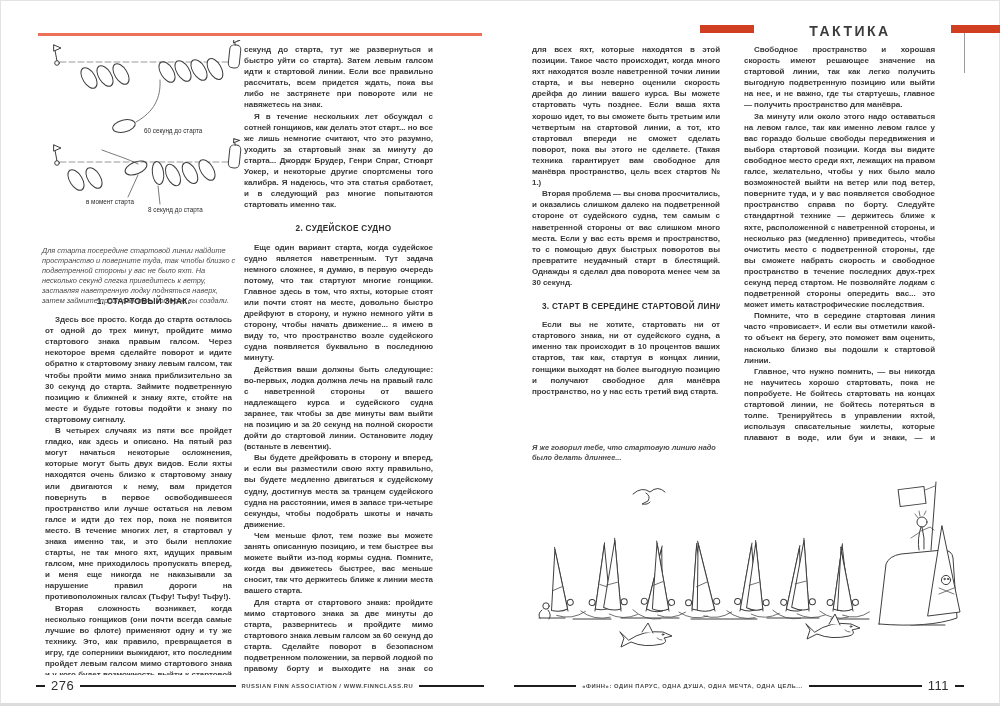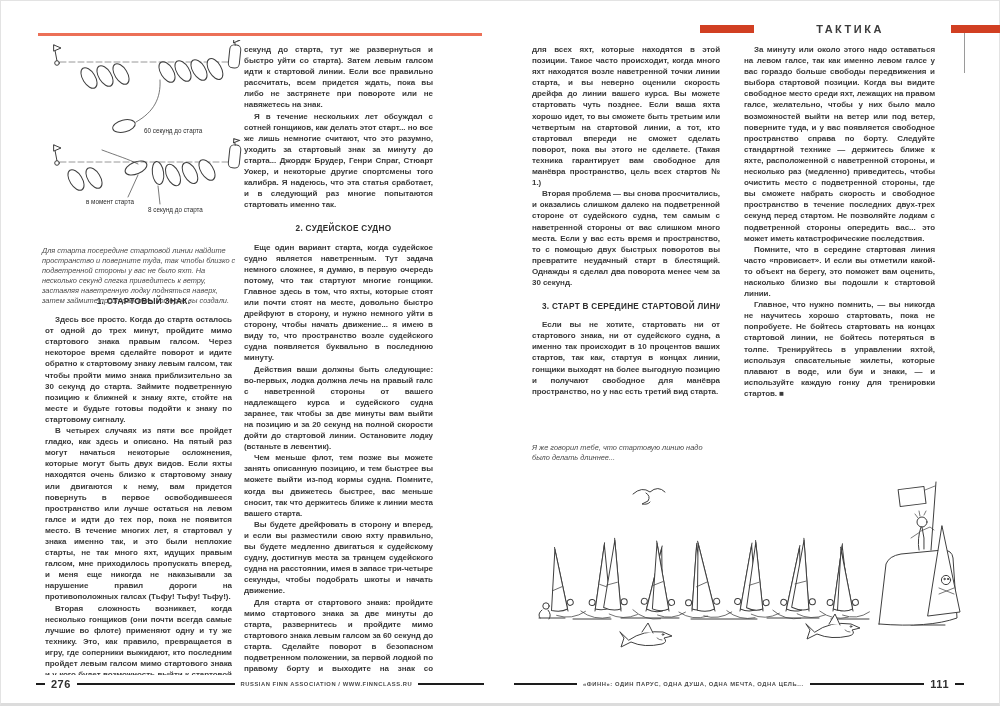--- a/index.html
+++ b/index.html
@@ -10,41 +10,41 @@
     color:#333;
   }
   .scan-edge{position:absolute;left:0;top:0;right:0;bottom:0;border:1px solid #e3e3e3;border-bottom:3px solid #dcdcdc;pointer-events:none;}
   .abs{position:absolute;}
 
   
   .rule-left{left:38px;top:33px;width:444px;height:3px;background:#ec7057;}
   .bar{height:8px;background:#d13f22;top:25px;}
   .bar-a{left:700px;width:54px;}
   .bar-b{left:951px;width:49px;}
-  .chapter-title{left:760px;top:23px;width:180px;text-align:center;font-size:11px;font-weight:bold;letter-spacing:2.5px;color:#3c3c3c;}
+  .chapter-title{left:760px;top:23px;width:180px;text-align:center;font-size:14px;font-weight:bold;letter-spacing:2.5px;color:#3c3c3c;}
   .vline{left:964px;top:33px;width:1px;height:40px;background:#9a9a9a;}
 
   
   .col{position:absolute;text-align:justify;font-size:8px;line-height:11.1px;color:#3a3a3a;letter-spacing:-0.05px;overflow:hidden;}
   .col p{margin:0;text-indent:10px;font-weight:bold;}
   .col p.cont{text-indent:0;}
   .col h3{margin:13px 0 7px 0;font-size:8.2px;font-weight:bold;letter-spacing:0.3px;color:#2e2e2e;text-indent:10px;text-align:center;white-space:nowrap;}
   .caption{position:absolute;font-style:italic;font-size:7.4px;line-height:10px;color:#4a4a4a;text-align:left;}
 
   #col1{left:45px;top:283px;width:187px;height:392px;}
   #col2{left:244px;top:44px;width:189px;height:634px;}
   #col3{left:532px;top:44px;width:188px;height:390px;}
   #col4{left:744px;top:44px;width:191px;height:398px;}
   #diagram-caption{left:42px;top:230px;width:196px;margin-top:16px;}
-  #cartoon-caption{left:532px;top:443px;width:190px;}
+  #cartoon-caption{left:532px;top:443px;width:190px;font-weight:bold;}
 
   
   .footer{position:absolute;top:678px;display:flex;align-items:center;gap:6px;}
   .footer .fline{height:2px;background:#1d1d1d;}
-  .footer .fnum{font-size:11px;color:#2f2f2f;letter-spacing:0.5px;font-weight:bold;}
+  .footer .fnum{font-size:13px;color:#2f2f2f;letter-spacing:0.5px;}
   .footer .ftext{font-size:5.8px;font-weight:600;letter-spacing:0.55px;color:#4a4a4a;text-transform:uppercase;white-space:nowrap;}
   .footer .tick{width:9px;height:2px;background:#1d1d1d;}
   #footer-left{left:36px;width:448px;}
   #footer-right{left:514px;width:450px;}
 
   
   svg{display:block;}
   .art line,.art path,.art ellipse,.art circle,.art rect,.art polygon,.art polyline{
     stroke:#3f3f3f;stroke-width:1;fill:none;stroke-linecap:round;stroke-linejoin:round;
   }
@@ -136,22 +136,22 @@
   <p>В четырех случаях из пяти все пройдет гладко, как здесь и описано. На пятый раз могут начаться некоторые осложнения, которые могут быть двух видов. Если яхты находятся очень близко к стартовому знаку или двигаются к нему, вам придется повернуть в первое освободившееся пространство или лучше остаться на левом галсе и идти до тех пор, пока не появится место. В течение многих лет, я стартовал у знака именно так, и это были неплохие старты, не так много яхт, идущих правым галсом, мне приходилось пропускать вперед, и меня еще никогда не наказывали за нарушение правил дороги на противоположных галсах (Тьфу! Тьфу! Тьфу!).</p>
   <p>Вторая сложность возникает, когда несколько гонщиков (они почти всегда самые лучшие во флоте) применяют одну и ту же технику. Это, как правило, превращается в игру, где соперники выжидают, кто последним пройдет левым галсом мимо стартового знака и у кого будет возможность выйти к стартовой линии на подветренной стороне. Лучший совет, который я могу дать, — это ждать до последней минуты, и контролировать ход яхты (на «Финне», я могу пройти мимо знака за 10</p>
 </div>
 
 <div id="col2" class="col">
   <p class="cont">секунд до старта, тут же развернуться и быстро уйти со старта). Затем левым галсом идти к стартовой линии. Если все правильно рассчитать, всем придется ждать, пока вы либо не застрянете при повороте или не навяжетесь на знак.</p>
   <p>Я в течение нескольких лет обсуждал с сотней гонщиков, как делать этот старт... но все же лишь немногие считают, что это разумно, уходить за стартовый знак за минуту до старта... Джордж Брудер, Генри Спраг, Стюарт Уокер, и некоторые другие спортсмены того калибра. Я надеюсь, что эта статья сработает, и в следующий раз многие попытаются стартовать именно так.</p>
   <h3>2. СУДЕЙСКОЕ СУДНО</h3>
   <p>Еще один вариант старта, когда судейское судно является наветренным. Тут задача немного сложнее, я думаю, в первую очередь потому, что так стартуют многие гонщики. Главное здесь в том, что яхты, которые стоят или почти стоят на месте, довольно быстро дрейфуют в сторону, и нужно немного уйти в сторону, чтобы начать движение... я имею в виду то, что пространство возле судейского судна появляется буквально в последнюю минуту.</p>
   <p>Действия ваши должны быть следующие: во-первых, лодка должна лечь на правый галс с наветренной стороны от вашего надлежащего курса и судейского судна заранее, так чтобы за две минуты вам выйти на позицию и за 20 секунд на полной скорости дойти до стартовой линии. Остановите лодку (встаньте в левентик).</p>
+  <p>Вы будете дрейфовать в сторону и вперед, и если вы разместили свою яхту правильно, вы будете медленно двигаться к судейскому судну, достигнув места за транцем судейского судна на расстоянии, имея в запасе три-четыре секунды, чтобы подобрать шкоты и начать движение.</p>
   <p>Чем меньше флот, тем позже вы можете занять описанную позицию, и тем быстрее вы можете выйти из-под кормы судна. Помните, когда вы движетесь быстрее, вас меньше сносит, так что держитесь ближе к линии места вашего старта.</p>
-  <p>Вы будете дрейфовать в сторону и вперед, и если вы разместили свою яхту правильно, вы будете медленно двигаться к судейскому судну, достигнув места за транцем судейского судна на расстоянии, имея в запасе три-четыре секунды, чтобы подобрать шкоты и начать движение.</p>
   <p>Для старта от стартового знака: пройдите мимо стартового знака за две минуты до старта, развернитесь и пройдите мимо стартового знака левым галсом за 60 секунд до старта. Сделайте поворот в безопасном подветренном положении, за первой лодкой по правому борту и выходите на знак со стартовым сигналом.</p>
   <p>Для старта от судейского судна, встаньте в левентик, с наветренной стороны от судейского судна. Так как все яхты будут двигаться медленно, пока не разгонятся, вы зачастую увидите свободное пространство возле судейского судна в момент старта.</p>
   <p>Но существует ряд проблем: одна из них возникает, когда яхта, находящаяся у вас с подветренной стороны, заняла лучшую позицию, чем вы, и находится на расстоянии менее корпуса от судейского судна. В этом случае замедлите движение, пока эта яхта не окажется чисто впереди. При необходимости повторите эти действия</p>
 </div>
 
 <div id="footer-left" class="footer">
   <span class="tick"></span>
   <span class="fnum">276</span>
   <span class="fline" style="flex:1.2"></span>
   <span class="ftext">RUSSIAN FINN ASSOCIATION / WWW.FINNCLASS.RU</span>
@@ -159,20 +159,21 @@
 </div>
 
 <div id="col3" class="col">
   <p class="cont">для всех яхт, которые находятся в этой позиции. Такое часто происходит, когда много яхт находятся возле наветренной точки линии старта, и вы неверно оценили скорость дрейфа до линии вашего курса. Вы можете стартовать чуть позднее. Если ваша яхта хорошо идет, то вы сможете быть третьим или четвертым на стартовой линии, а тот, кто стартовал впереди не сможет сделать поворот, пока вы этого не сделаете. (Такая техника гарантирует вам свободное для манёвра пространство, цель всех стартов № 1.)</p>
   <p>Вторая проблема — вы снова просчитались, и оказались слишком далеко на подветренной стороне от судейского судна, тем самым с наветренной стороны от вас слишком много места. Если у вас есть время и пространство, то с помощью двух быстрых поворотов вы превратите неудачный старт в блестящий. Однажды я сделал два поворота менее чем за 30 секунд.</p>
   <h3>3. СТАРТ В СЕРЕДИНЕ СТАРТОВОЙ ЛИНИИ</h3>
   <p>Если вы не хотите, стартовать ни от стартового знака, ни от судейского судна, а именно так происходит в 10 процентов ваших стартов, так как, стартуя в концах линии, гонщики выходят на более выгодную позицию и получают свободное для манёвра пространство, но у нас есть третий вид старта.</p>
 </div>
 
 <div id="col4" class="col">
+  <p>Свободное пространство и хорошая скорость имеют решающее значение на стартовой линии, так как легко получить выгодную подветренную позицию или выйти на нее, и не важно, где ты стартуешь, главное — получить пространство для манёвра.</p>
   <p>За минуту или около этого надо оставаться на левом галсе, так как именно левом галсе у вас гораздо больше свободы передвижения и выбора стартовой позиции. Когда вы видите свободное место среди яхт, лежащих на правом галсе, желательно, чтобы у них было мало возможностей выйти на ветер или под ветер, поверните туда, и у вас появляется свободное пространство справа по борту. Следуйте стандартной технике — держитесь ближе к яхте, расположенной с наветренной стороны, и несколько раз (медленно) приведитесь, чтобы очистить место с подветренной стороны, где вы сможете набрать скорость и свободное пространство в течение последних двух-трех секунд перед стартом. Не позволяйте лодкам с подветренной стороны опередить вас... это может иметь катастрофические последствия.</p>
   <p>Помните, что в середине стартовая линия часто «провисает». И если вы отметили какой-то объект на берегу, это поможет вам оценить, насколько близко вы подошли к стартовой линии.</p>
   <p>Главное, что нужно помнить, — вы никогда не научитесь хорошо стартовать, пока не попробуете. Не бойтесь стартовать на концах стартовой линии, не бойтесь потеряться в толпе. Тренируйтесь в управлении яхтой, используя спасательные жилеты, которые плавают в воде, или буи и знаки, — и используйте каждую гонку для тренировки стартов. ■</p>
 </div>
 
 <div id="cartoon-caption" class="caption">Я же говорил тебе, что стартовую линию надо было делать длиннее...</div>
 
 <div class="abs" style="left:533px;top:466px;width:430px;height:202px;">
   <svg class="art" width="430" height="202" viewBox="0 0 430 202">
     <defs>

